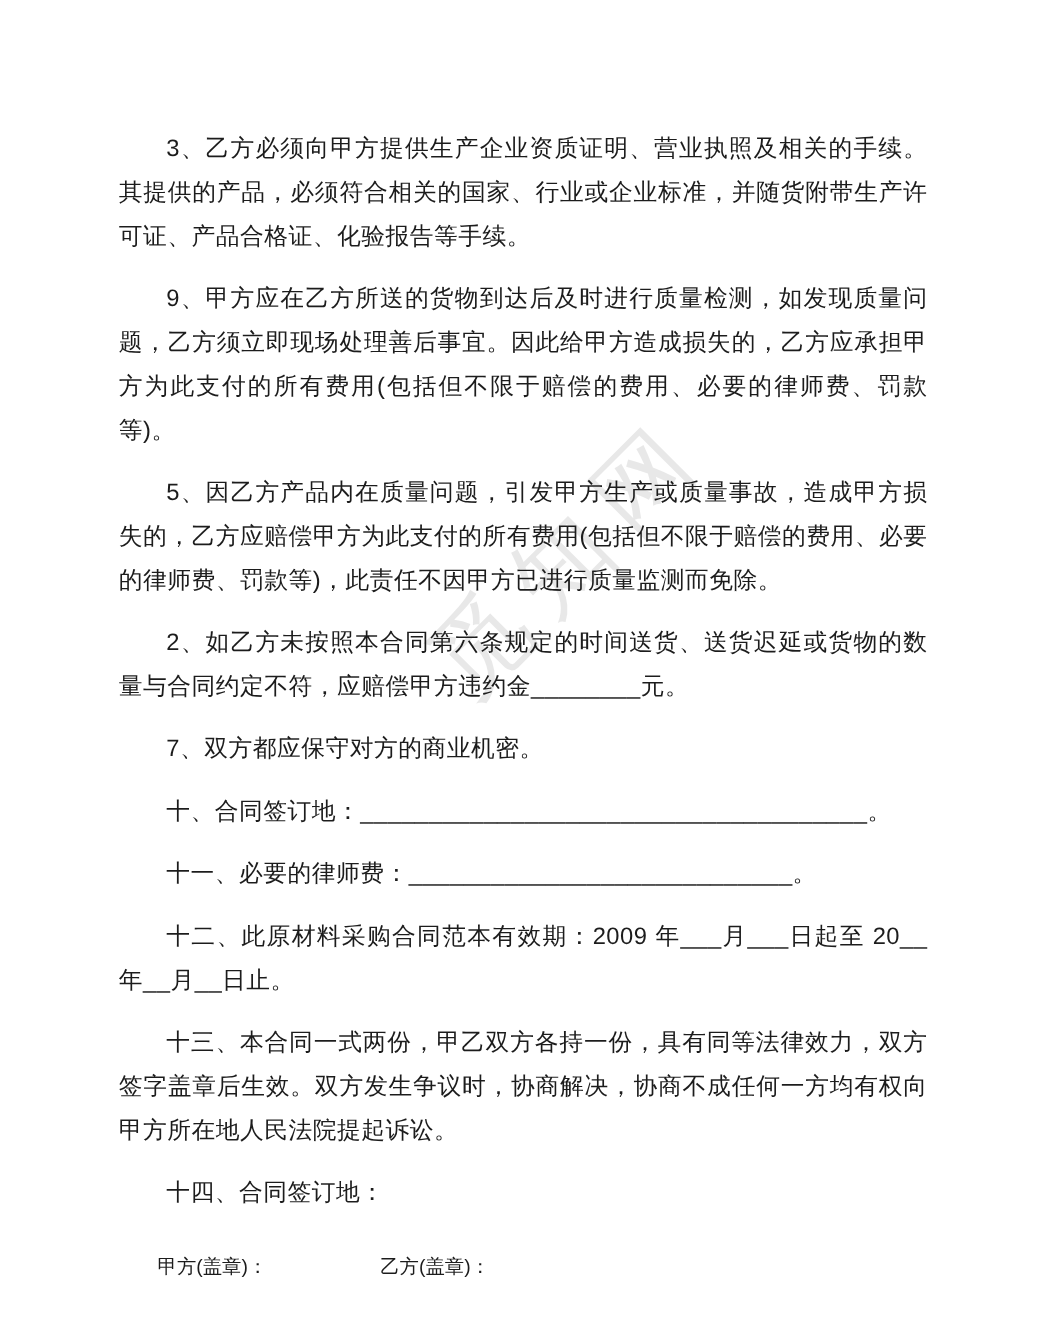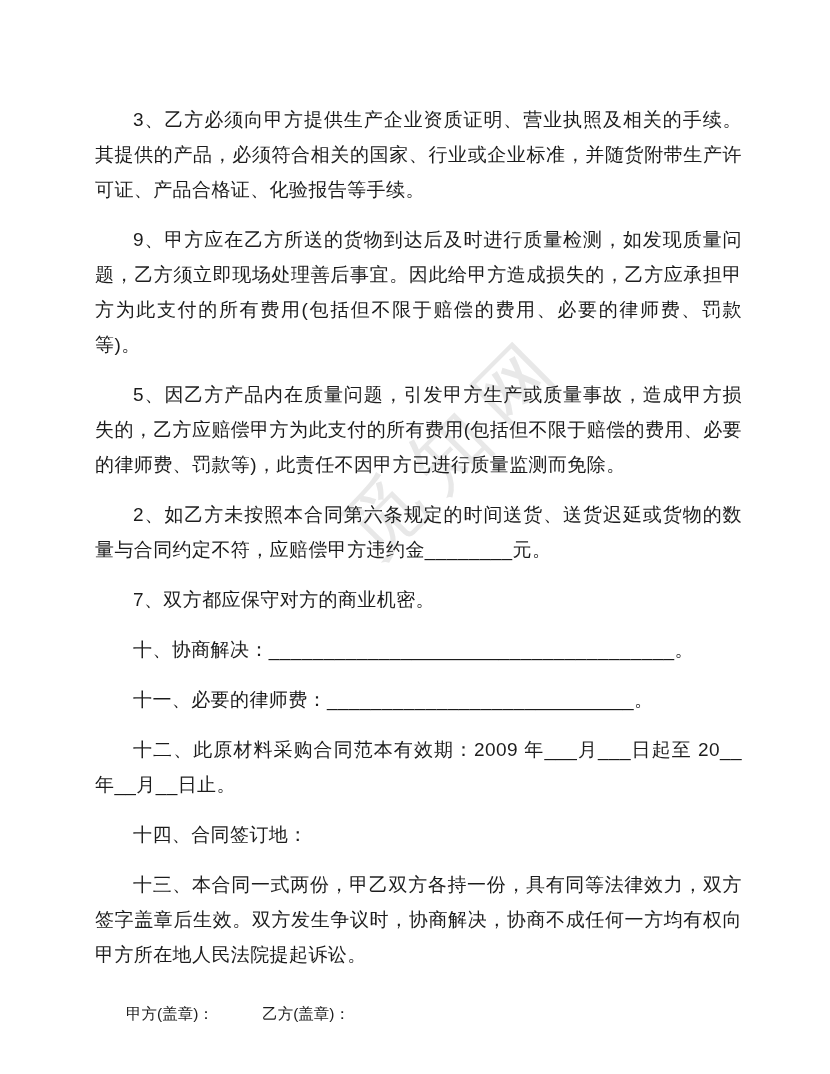--- a/index.html
+++ b/index.html
@@ -36,21 +36,21 @@
     word-break: break-all;
   }
   .sig-row {
     margin-top: 24px;
     font-size: 15.5px;
     line-height: 35px;
     color: #1c1c1c;
     padding-left: 2em;
   }
   .sig-row .party-b {
-    margin-left: 44px;
+    margin-left: 86px;
   }
   .watermark {
     position: absolute;
     left: 318px;
     top: 395px;
     z-index: 1;
     transform: rotate(-45deg);
     transform-origin: center center;
     font-size: 76px;
     letter-spacing: 16px;
@@ -68,25 +68,25 @@
   <div class="watermark">觅知网</div>
 
   <div class="doc-body">
 
     <div>
         <p class="para">3、乙方必须向甲方提供生产企业资质证明、营业执照及相关的手续。其提供的产品，必须符合相关的国家、行业或企业标准，并随货附带生产许可证、产品合格证、化验报告等手续。</p>
         <p class="para">9、甲方应在乙方所送的货物到达后及时进行质量检测，如发现质量问题，乙方须立即现场处理善后事宜。因此给甲方造成损失的，乙方应承担甲方为此支付的所有费用(包括但不限于赔偿的费用、必要的律师费、罚款等)。</p>
         <p class="para">5、因乙方产品内在质量问题，引发甲方生产或质量事故，造成甲方损失的，乙方应赔偿甲方为此支付的所有费用(包括但不限于赔偿的费用、必要的律师费、罚款等)，此责任不因甲方已进行质量监测而免除。</p>
         <p class="para">2、如乙方未按照本合同第六条规定的时间送货、送货迟延或货物的数量与合同约定不符，应赔偿甲方违约金________元。</p>
         <p class="para">7、双方都应保守对方的商业机密。</p>
-        <p class="para">十、协商解决：_____________________________________。</p>
+        <p class="para">十、合同签订地：_____________________________________。</p>
         <p class="para">十一、必要的律师费：____________________________。</p>
         <p class="para">十二、此原材料采购合同范本有效期：2009 年___月___日起至 20__年__月__日止。</p>
+        <p class="para">十三、本合同一式两份，甲乙双方各持一份，具有同等法律效力，双方签字盖章后生效。双方发生争议时，协商解决，协商不成任何一方均有权向甲方所在地人民法院提起诉讼。</p>
         <p class="para">十四、合同签订地：</p>
-        <p class="para">十三、本合同一式两份，甲乙双方各持一份，具有同等法律效力，双方签字盖章后生效。双方发生争议时，协商解决，协商不成任何一方均有权向甲方所在地人民法院提起诉讼。</p>
       </div>
 
     <div class="sig-row">
       <span class="party-a">甲方(盖章)：</span>
       <span class="party-b">乙方(盖章)：</span>
     </div>
 
   </div>
 </div>
 

